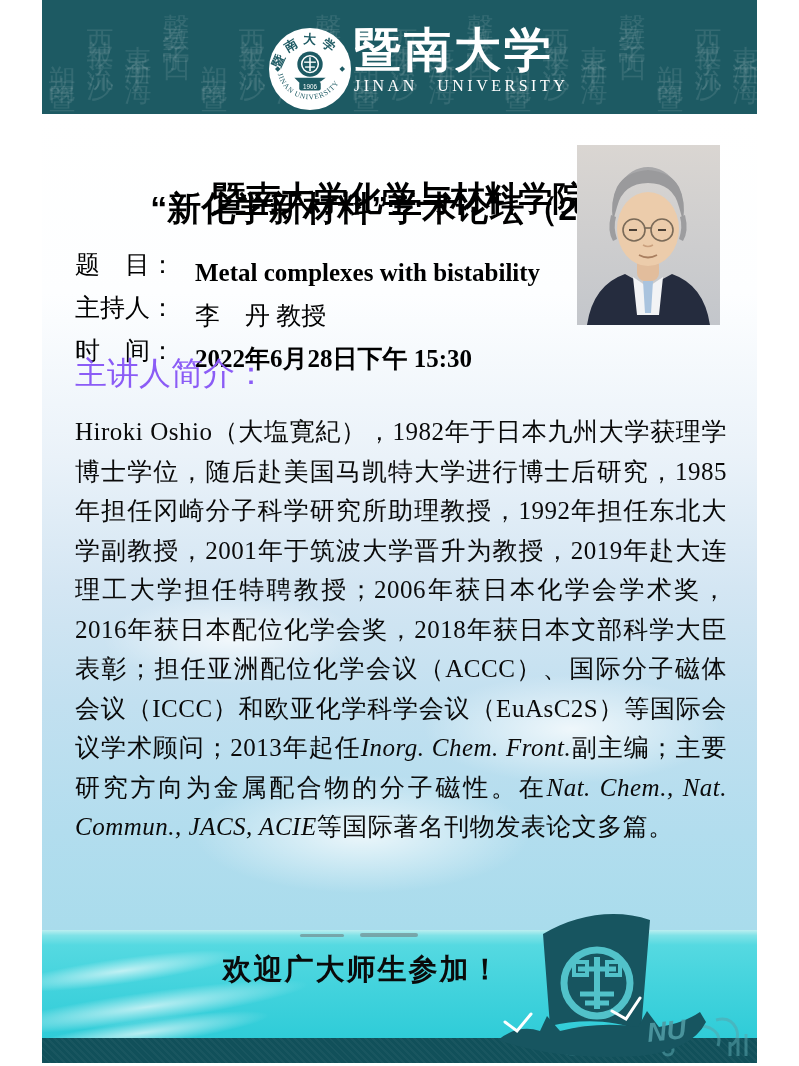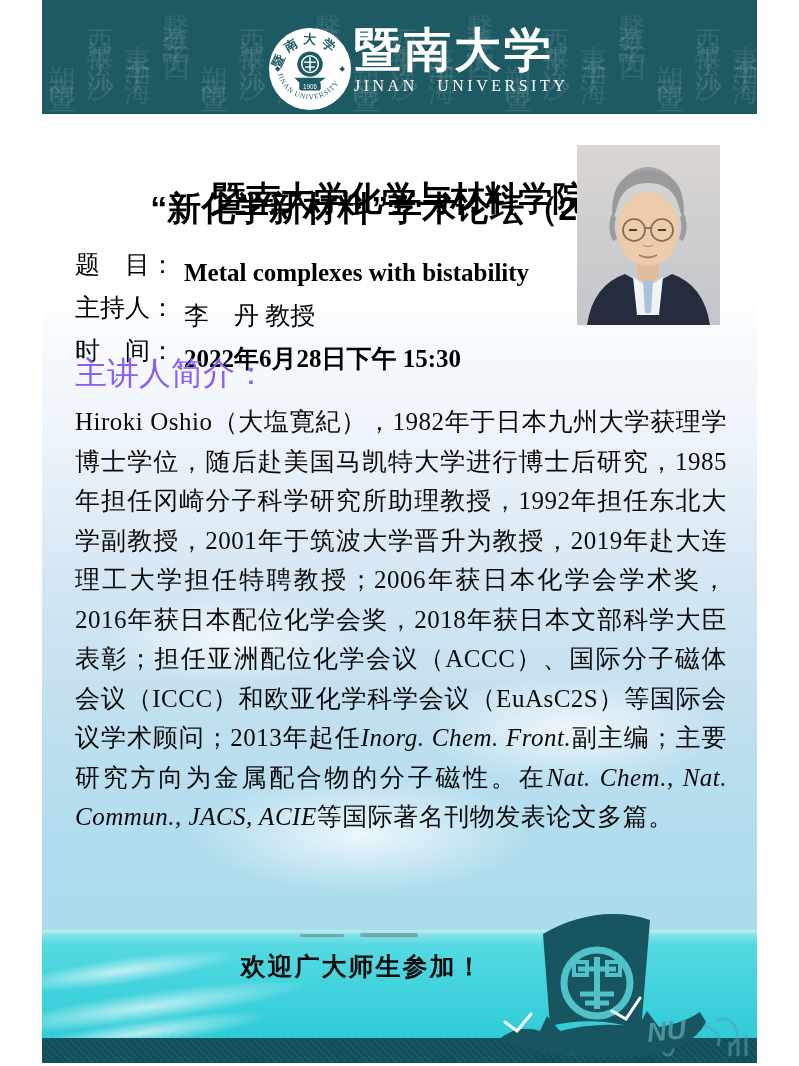--- a/index.html
+++ b/index.html
@@ -34,41 +34,41 @@
 
   
   .title{position:absolute;left:0;width:715px;text-align:center;color:#000;
          font-family:"Liberation Sans","DejaVu Sans",sans-serif;font-weight:800;font-size:34px;}
   .title1{top:132px;margin-top:44px;}
   .title2{top:186px;}
 
   
   .info-rows{position:absolute;left:33px;top:243px;width:520px;}
   .irow{height:43px;display:flex;align-items:center;font-size:25px;color:#000;}
-  .il{white-space:pre;margin-right:9px;}
+  .il{white-space:pre;margin-right:20px;}
   .iv{white-space:pre-wrap;margin-top:16px;}
   .iv.b{font-weight:bold;}
 
   
   .photo{position:absolute;left:535px;top:145px;width:143px;height:180px;overflow:hidden;}
 
   
   .bio-heading{position:absolute;left:33px;top:352px;font-size:32px;color:#8b5cf6;}
-  .bio-text{position:absolute;left:33px;top:402px;width:652px;font-size:25px;line-height:39.5px;
+  .bio-text{position:absolute;left:33px;top:412px;width:652px;font-size:25px;line-height:39.5px;
             color:#0a0a0a;text-align:justify;letter-spacing:0.5px;}
   .bio-text .it{font-style:italic;}
 
   
   .sea{position:absolute;left:0;top:930px;width:715px;height:108px;
        background:linear-gradient(180deg,#bceef0 0%,#7fe2e7 5%,#55d9e1 14%,var(--sea_turquoise) 52%,#2fccd8 100%);
        overflow:hidden;}
   .foam{position:absolute;background:radial-gradient(ellipse at center,rgba(255,255,255,0.65),rgba(255,255,255,0) 70%);
         border-radius:50%;transform:rotate(-8deg);}
   .island{position:absolute;height:3px;background:#6f8589;opacity:0.65;border-radius:2px;}
-  .welcome{position:absolute;left:0;top:950px;width:640px;text-align:center;font-size:25px;
+  .welcome{position:absolute;left:0;top:950px;width:640px;text-align:center;font-size:29px;
            font-weight:600;color:#0a0a0a;letter-spacing:2px;}
 
   
   .footer-bar{position:absolute;left:0;top:1038px;width:715px;height:25px;background:var(--footer_teal);
        background-image:repeating-linear-gradient(45deg,rgba(255,255,255,0.035) 0 2px,rgba(0,0,0,0) 2px 5px);}
   .boat{position:absolute;left:448px;top:910px;width:267px;height:153px;}
 </style>
 </head>
 <body>
 

